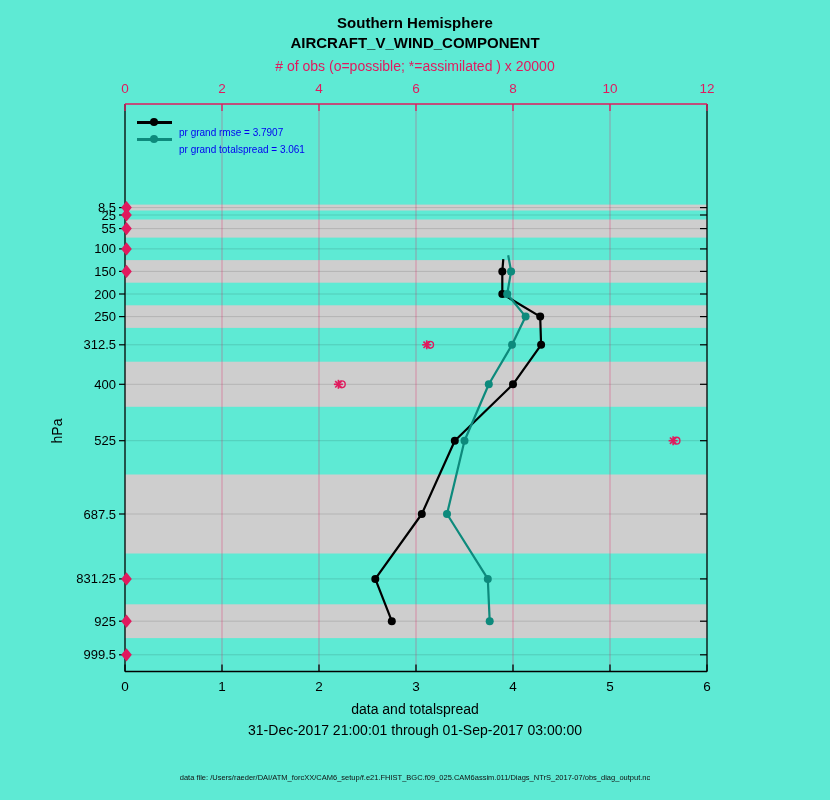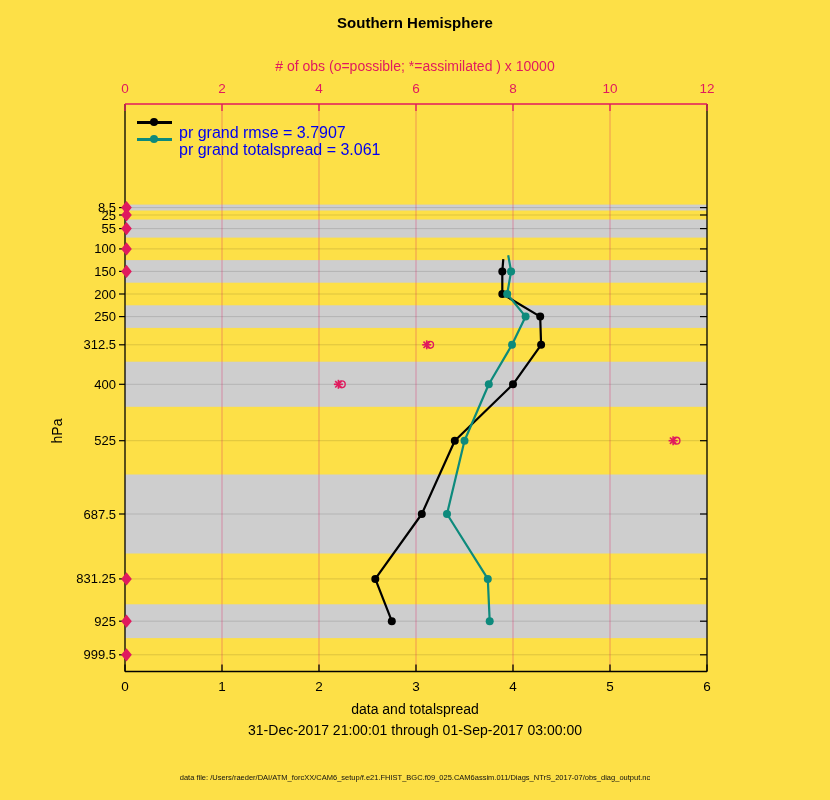--- a/index.html
+++ b/index.html
@@ -1,41 +1,42 @@
 <!DOCTYPE html>
 <html><head>
 <meta charset="utf-8">
 <style>
   html,body{margin:0;padding:0;background:#ffffff;}
-  .canvas{position:relative;width:830px;height:800px;background:#fde047;
+  .canvas{position:relative;width:830px;height:800px;background:#5eead4;
           font-family:"Liberation Sans",sans-serif;overflow:hidden;}
   .ctext{position:absolute;left:0;width:830px;text-align:center;}
   .title-line{font-size:15px;font-weight:bold;color:#000;}
   .t1{top:14px;}
   .t2{top:34px;}
   .obs-label{top:58px;font-size:14px;}
   .xlabel{top:701px;font-size:14px;color:#000;}
   .daterange{top:722px;font-size:14px;color:#000;}
   .datafile{top:773px;font-size:7.5px;color:#111;}
   .hpa-label{position:absolute;left:57px;top:431px;transform:translate(-50%,-50%) rotate(-90deg);
              font-size:14px;color:#000;white-space:nowrap;}
   .legend{position:absolute;left:137px;top:114px;}
   .legend-row{display:flex;align-items:center;height:17px;}
   .swatch{position:relative;width:35px;height:2.5px;margin-right:7px;flex:0 0 auto;}
   .swatch-dot{position:absolute;left:13px;top:-3px;width:8px;height:8px;border-radius:50%;}
-  .legend-text{font-size:16px;white-space:nowrap;margin-top:20px;}
+  .legend-text{font-size:10px;white-space:nowrap;margin-top:20px;}
   svg{position:absolute;left:0;top:0;}
 </style>
 </head>
 <body>
 
 <div class="canvas">
 
   <div class="ctext title-line t1">Southern Hemisphere</div>
-  <div class="ctext obs-label" style="color: rgb(224, 26, 94);"># of obs (o=possible; *=assimilated ) x 10000</div>
+  <div class="ctext title-line t2">AIRCRAFT_V_WIND_COMPONENT</div>
+  <div class="ctext obs-label" style="color: rgb(224, 26, 94);"># of obs (o=possible; *=assimilated ) x 20000</div>
 
   <svg id="chart" width="830" height="800" font-family="Liberation Sans, sans-serif">
       <g>
         <rect x="125" y="204.6" width="582" height="5.9" fill="#cecece"></rect>
         <rect x="125" y="219.5" width="582" height="18.1" fill="#cecece"></rect>
         <rect x="125" y="260.1" width="582" height="22.6" fill="#cecece"></rect>
         <rect x="125" y="305.3" width="582" height="22.6" fill="#cecece"></rect>
         <rect x="125" y="361.7" width="582" height="45.1" fill="#cecece"></rect>
         <rect x="125" y="474.5" width="582" height="79.0" fill="#cecece"></rect>
         <rect x="125" y="604.3" width="582" height="33.8" fill="#cecece"></rect>

